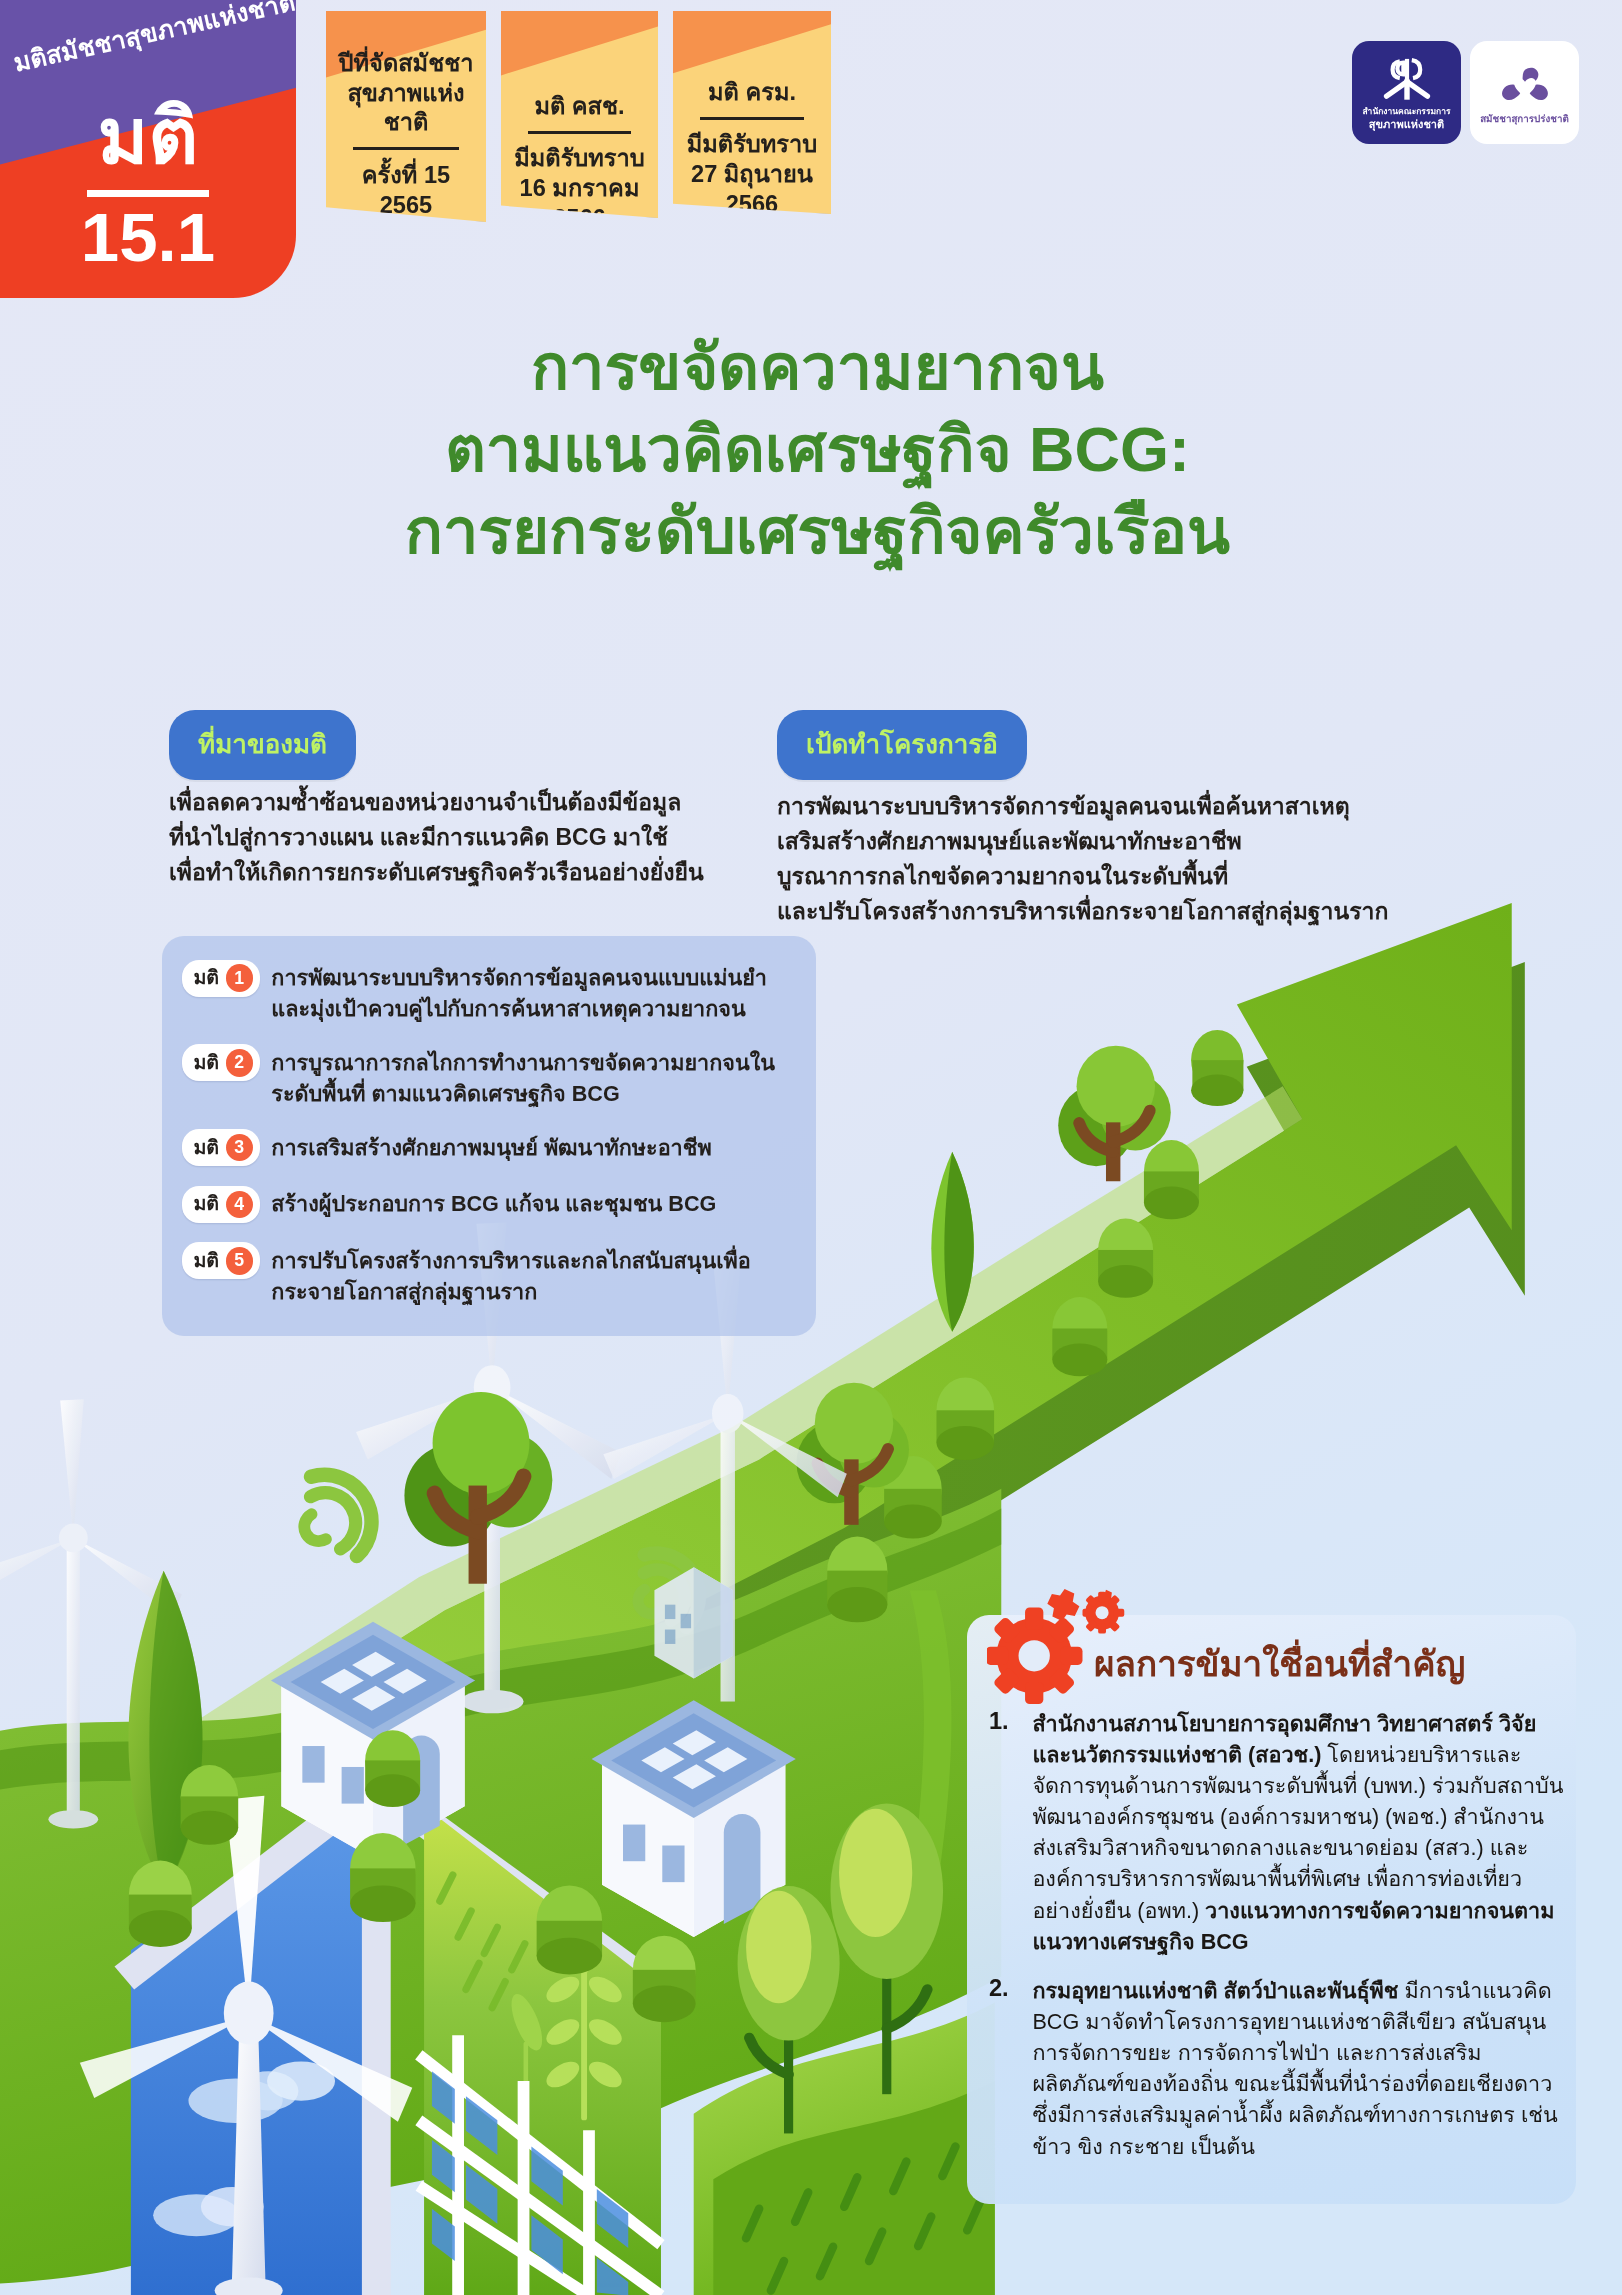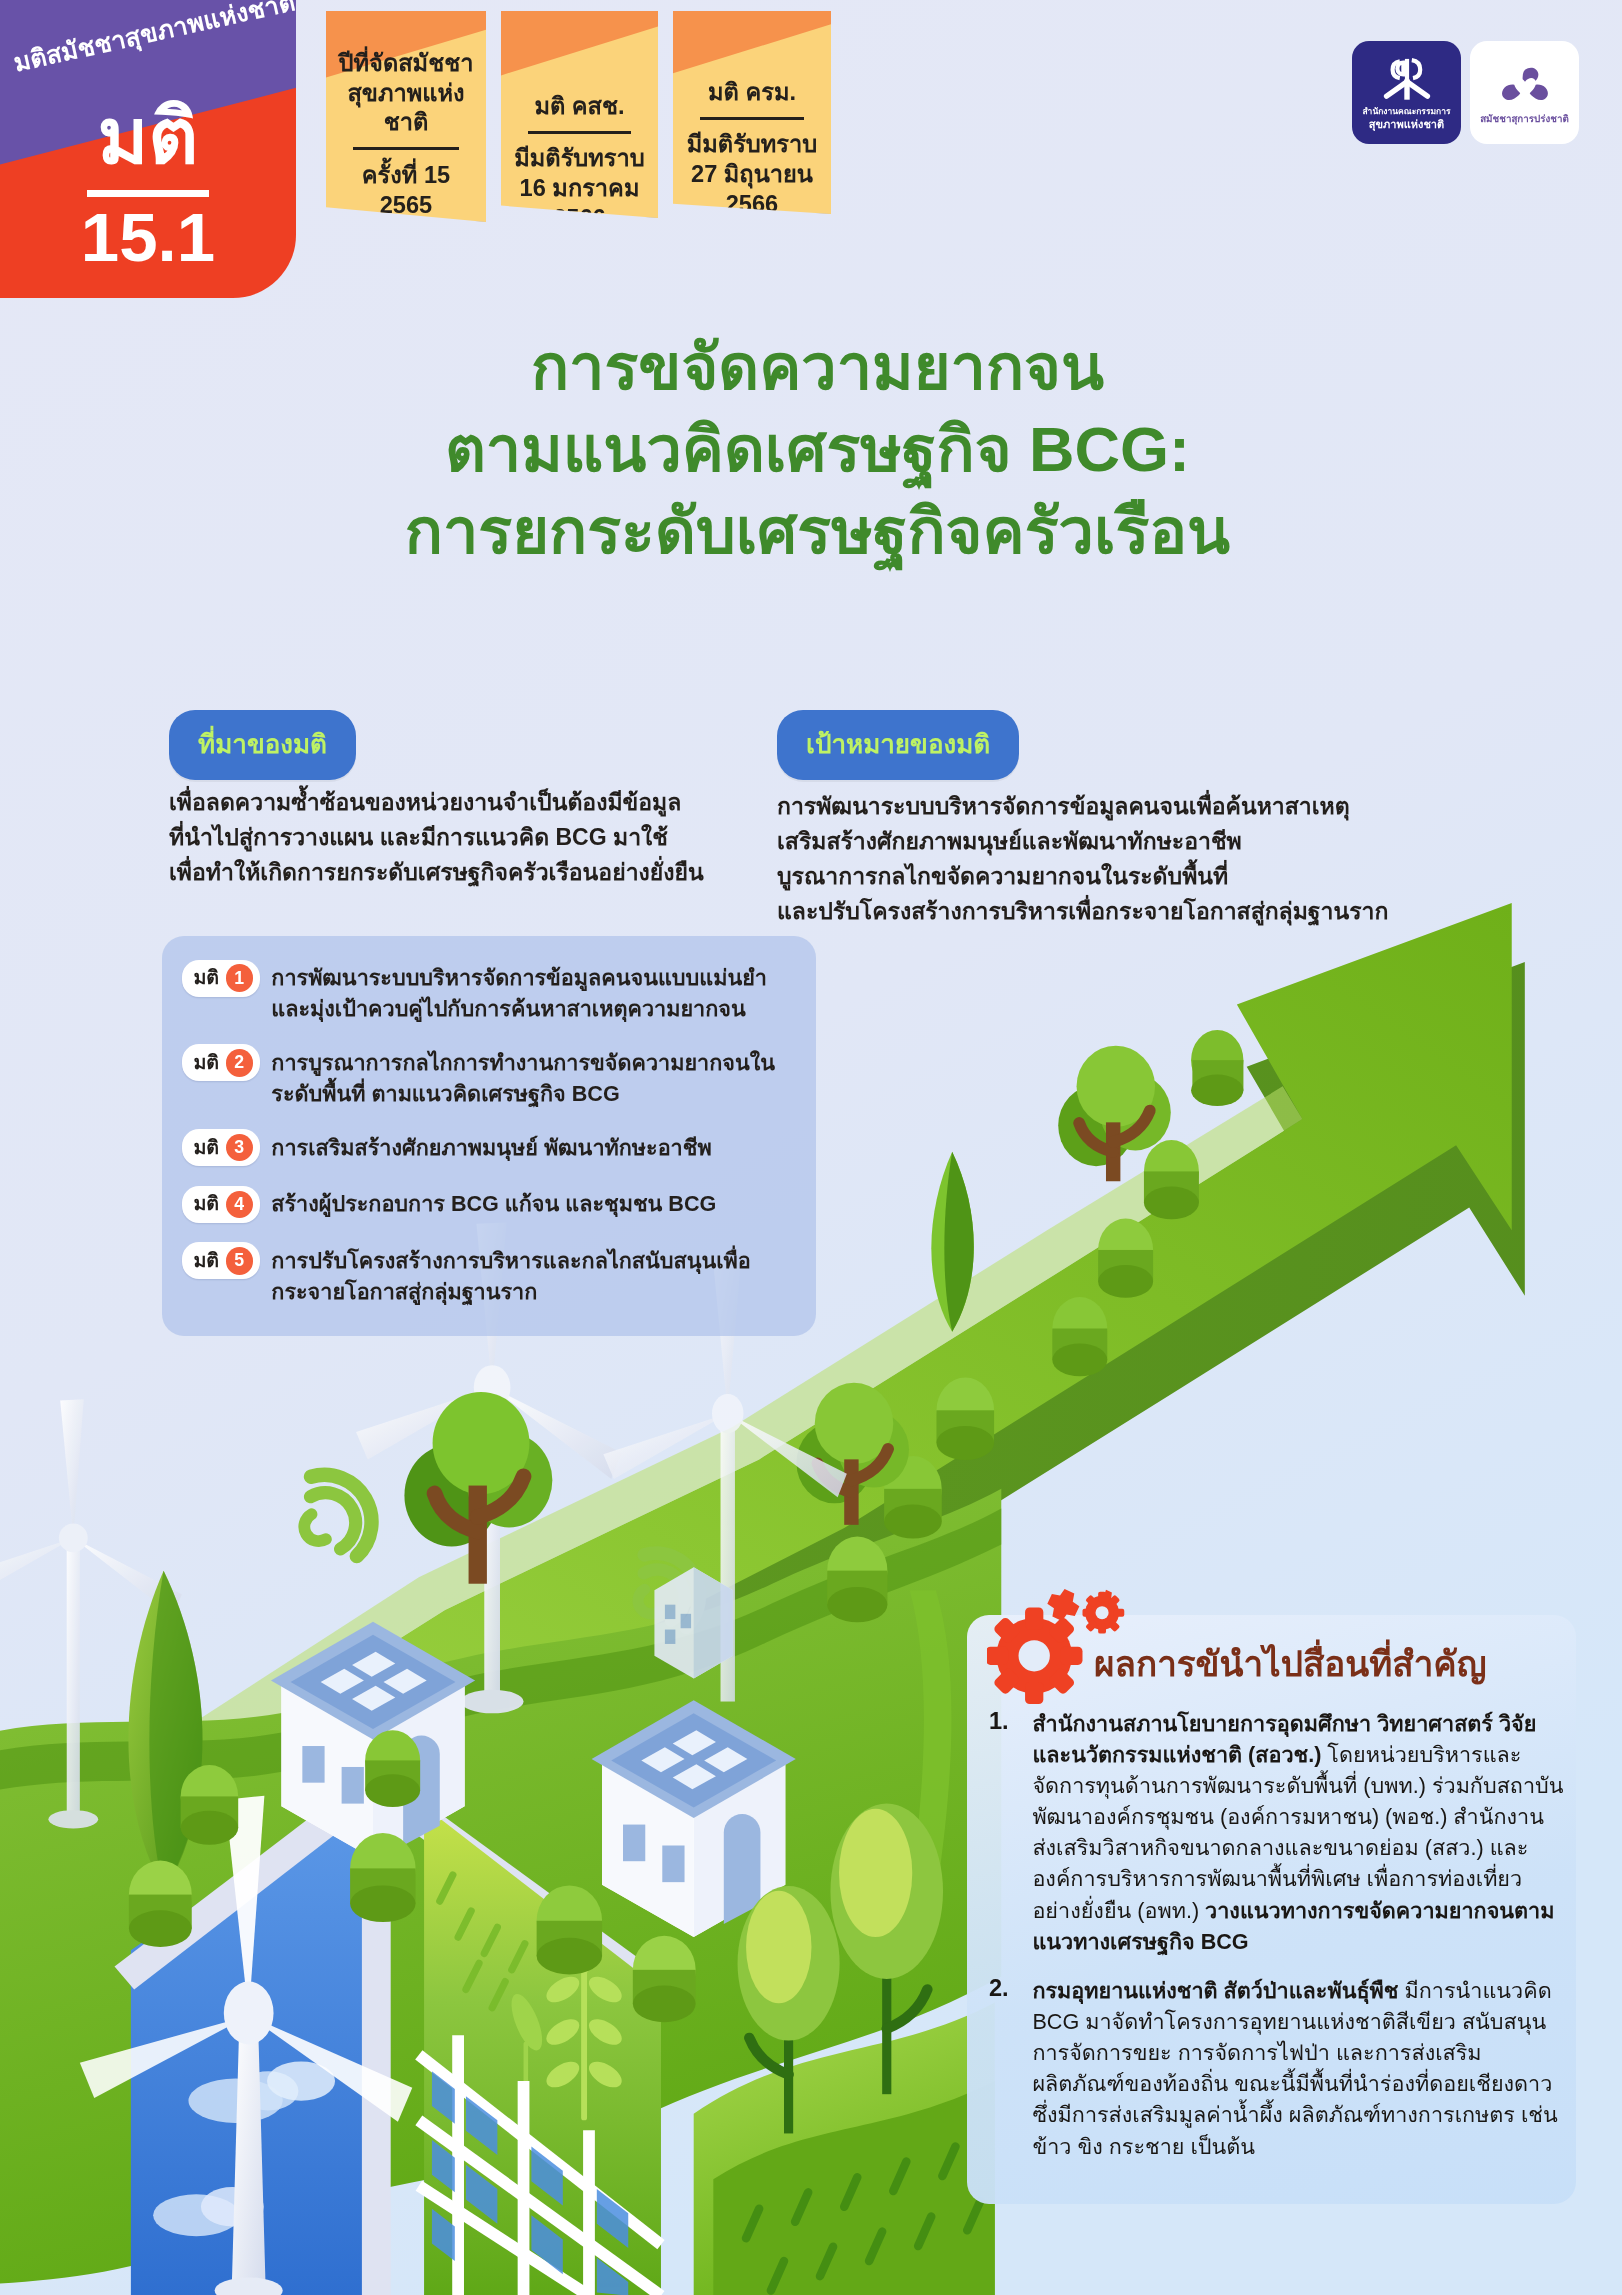--- a/index.html
+++ b/index.html
@@ -663,21 +663,21 @@
     <div>การยกระดับเศรษฐกิจครัวเรือน</div>
   </div>
 
   <div class="pill" id="pill-source">ที่มาของมติ</div>
   <div class="body-text" id="txt-source">
     <div>เพื่อลดความซ้ำซ้อนของหน่วยงานจำเป็นต้องมีข้อมูล</div>
     <div>ที่นำไปสู่การวางแผน และมีการแนวคิด BCG มาใช้</div>
     <div>เพื่อทำให้เกิดการยกระดับเศรษฐกิจครัวเรือนอย่างยั่งยืน</div>
   </div>
 
-  <div class="pill" id="pill-goal">เป้าหมายของมติ</div>
+  <div class="pill" id="pill-goal">เป้ดทำโครงการอิ</div>
   <div class="body-text" id="txt-goal">
     <div>การพัฒนาระบบบริหารจัดการข้อมูลคนจนเพื่อค้นหาสาเหตุ</div>
     <div>เสริมสร้างศักยภาพมนุษย์และพัฒนาทักษะอาชีพ</div>
     <div>บูรณาการกลไกขจัดความยากจนในระดับพื้นที่</div>
     <div>และปรับโครงสร้างการบริหารเพื่อกระจายโอกาสสู่กลุ่มฐานราก</div>
   </div>
 
   <div class="moti-panel">
 
     <div class="moti-row">
@@ -754,21 +754,21 @@
         <rect x="-12" y="48" width="34" height="28" rx="7"></rect>
         <rect x="102" y="48" width="34" height="28" rx="7"></rect>
         <rect x="6" y="6" width="28" height="34" rx="7" transform="rotate(-45 20 23)"></rect>
         <rect x="90" y="84" width="28" height="34" rx="7" transform="rotate(-45 104 101)"></rect>
         <rect x="90" y="6" width="28" height="34" rx="7" transform="rotate(45 104 23)"></rect>
         <rect x="6" y="84" width="28" height="34" rx="7" transform="rotate(45 20 101)"></rect>
       </g>
     </g>
   </svg>
 
-  <div class="results-head">ผลการขันำไปสื่อนที่สำคัญ</div>
+  <div class="results-head">ผลการขัมาใชื่อนที่สำคัญ</div>
 
   <div class="results-list">
     <div class="rl-item">
       <div class="rl-num">1.</div>
       <div class="rl-body"><b>สำนักงานสภานโยบายการอุดมศึกษา วิทยาศาสตร์ วิจัยและนวัตกรรมแห่งชาติ (สอวช.)</b><span> โดยหน่วยบริหารและจัดการทุนด้านการพัฒนาระดับพื้นที่ (บพท.) ร่วมกับสถาบันพัฒนาองค์กรชุมชน (องค์การมหาชน) (พอช.) สำนักงานส่งเสริมวิสาหกิจขนาดกลางและขนาดย่อม (สสว.) และองค์การบริหารการพัฒนาพื้นที่พิเศษ เพื่อการท่องเที่ยวอย่างยั่งยืน (อพท.) </span><b>วางแนวทางการขจัดความยากจนตามแนวทางเศรษฐกิจ BCG</b></div>
     </div>
     <div class="rl-item">
       <div class="rl-num">2.</div>
       <div class="rl-body"><b>กรมอุทยานแห่งชาติ สัตว์ป่าและพันธุ์พืช</b><span> มีการนำแนวคิด BCG มาจัดทำโครงการอุทยานแห่งชาติสีเขียว สนับสนุนการจัดการขยะ การจัดการไฟป่า และการส่งเสริมผลิตภัณฑ์ของท้องถิ่น ขณะนี้มีพื้นที่นำร่องที่ดอยเชียงดาวซึ่งมีการส่งเสริมมูลค่าน้ำผึ้ง ผลิตภัณฑ์ทางการเกษตร เช่น ข้าว ขิง กระชาย เป็นต้น</span></div>
     </div>

